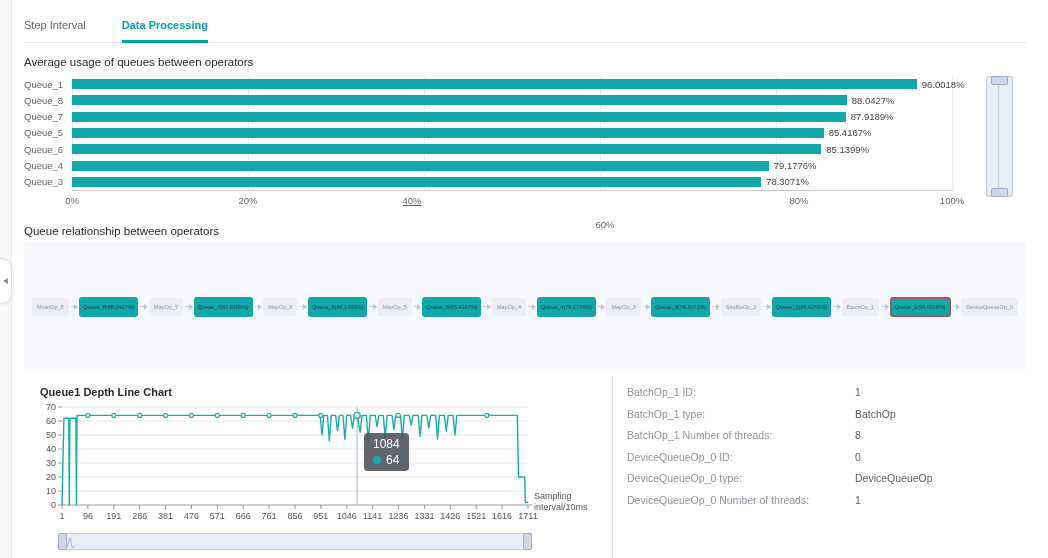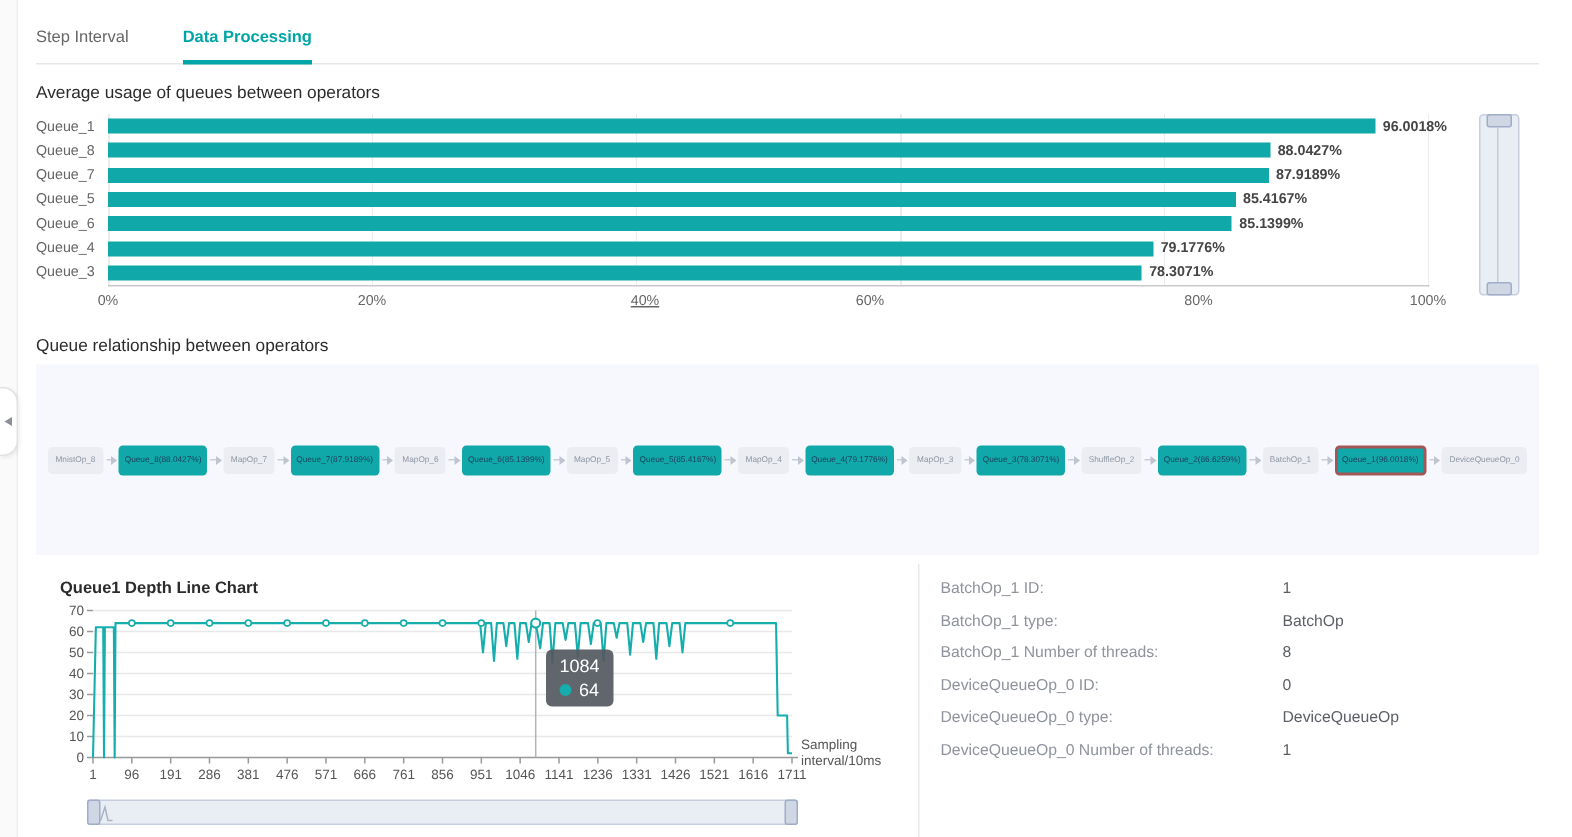--- a/index.html
+++ b/index.html
@@ -18,21 +18,21 @@
   .section-title{font-size:11.5px;font-weight:normal;color:#2b2b2b;margin:13px 0 6px 0;}
   
   .barchart{position:relative;height:138px;width:100%;}
   .bar-grid{position:absolute;left:48px;top:2px;width:881px;height:114px;
     background-image:repeating-linear-gradient(to right,#ececec 0 1px,transparent 1px 176px);
     border-bottom:1px solid #c9c9c9;}
   .bar-rows{position:absolute;left:0;top:2px;width:948px;height:114px;display:flex;flex-direction:column;justify-content:space-around;}
   .bar-row{display:flex;align-items:center;height:13px;}
   .bar-label{width:43px;text-align:left;font-size:9.5px;color:#666;margin-right:5px;flex:none;}
   .bar-fill{height:10px;background:var(--bar);flex:none;}
-  .bar-val{font-size:9.5px;color:#444;margin-left:5px;white-space:nowrap;font-weight:bold;}
+  .bar-val{font-size:9.5px;color:#444;margin-left:5px;white-space:nowrap;}
   .bar-xticks{position:absolute;left:48px;top:121px;width:881px;height:14px;}
   .bar-xticks span{position:absolute;transform:translateX(-50%);font-size:9.5px;color:#666;}
   
   .vzoom{position:absolute;left:962px;top:2px;width:25px;height:119px;background:#e9edf4;border:1px solid #c6cedd;border-radius:3px;cursor:pointer;}
   .vz-handle{position:absolute;left:4px;width:15px;height:7px;background:#cfd6e4;border:1px solid #9fadc7;border-radius:2px;}
   .vz-line{position:absolute;left:11px;top:8px;bottom:8px;width:1px;background:#c3cbda;}
   .hzoom{position:absolute;left:34px;top:157px;width:472px;height:15px;background:#e9edf4;border:1px solid #c6cedd;border-radius:2px;cursor:pointer;}
   .hz-handle{position:absolute;top:-1px;width:7px;height:15px;background:#cfd6e4;border:1px solid #9fadc7;border-radius:2px;}
   
   .relation-panel{background:#f6f8fd;height:127px;margin:0;display:flex;align-items:center;}
@@ -109,22 +109,22 @@
         </div>
         <div class="bar-row">
           <span class="bar-label">Queue_3</span>
           <div class="bar-fill" style="width: 689.102px;"></div>
           <span class="bar-val">78.3071%</span>
         </div>
       </div>
     <div class="bar-xticks" id="bar-xticks">
         <span style="left: 0px;">0%</span>
         <span style="left: 176px;">20%</span>
-        <span style="left: 358px; text-decoration: underline;">40%</span>
-        <span style="left: 508px;">60%</span>
+        <span style="left: 340px; text-decoration: underline;">40%</span>
+        <span style="left: 533px; margin-top: 24px;">60%</span>
         <span style="left: 727px;">80%</span>
         <span style="left: 880px;">100%</span>
       </div>
     <div class="vzoom">
       <div class="vz-handle" style="top:-1px"></div>
       <div class="vz-line"></div>
       <div class="vz-handle" style="bottom:-1px"></div>
     </div>
   </div>
 

